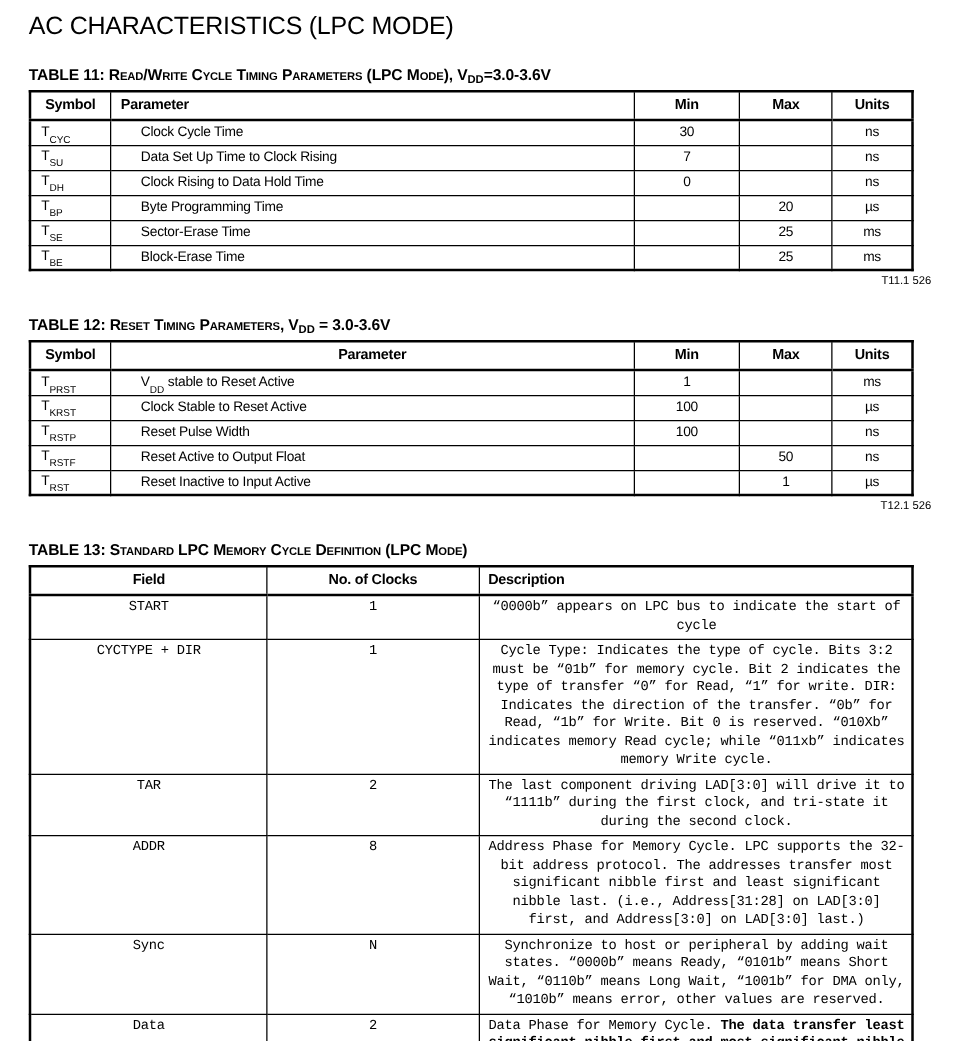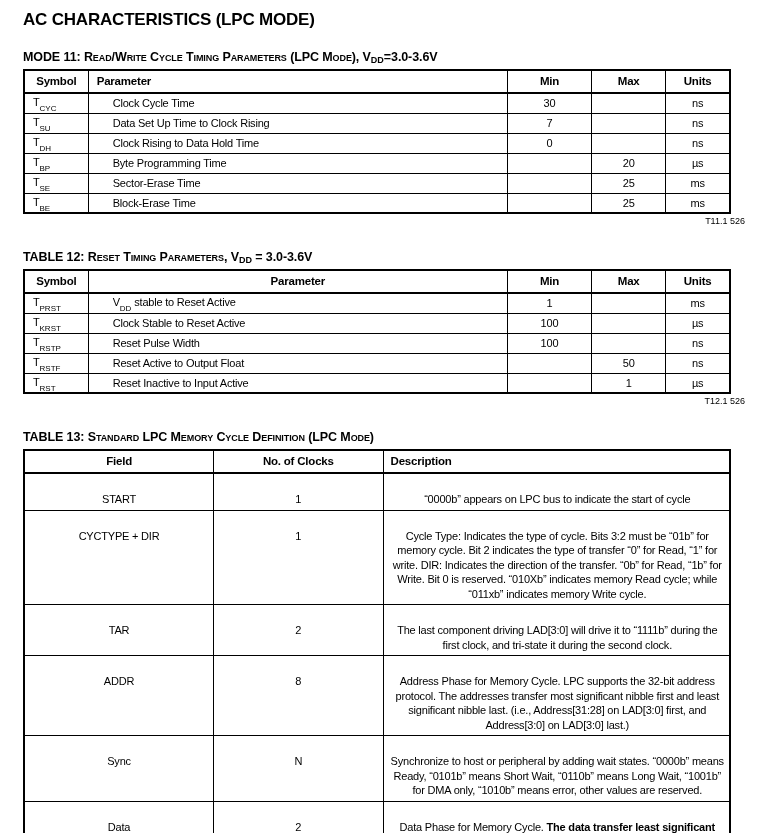--- a/index.html
+++ b/index.html
@@ -5,21 +5,21 @@
   html, body { margin: 0; padding: 0; }
   body {
     width: 765px; height: 833px; background: #ffffff; overflow: hidden;
     font-family: "Liberation Sans", sans-serif; color: #000;
     -webkit-font-smoothing: antialiased;
   }
   .page { position: relative; width: 765px; height: 833px; }
 
   .doc-title {
     margin: 10px 0 0 23px;
-    font-size: 17px; font-weight: bold; letter-spacing: -0.2px;
+    font-size: 20px; font-weight: normal; letter-spacing: -0.2px;
   }
 
   .tcaption {
     margin: 20px 0 5px 23px;
     font-size: 12.5px; font-weight: bold; letter-spacing: -0.1px;
     white-space: nowrap;
   }
   .tcaption .cap-label { font-variant: normal; }
   .tcaption .cap-title { font-variant: small-caps; }
   section.s1 .tcaption { margin-top: 24px; }
@@ -57,39 +57,39 @@
   .timing tbody td.c0 { text-align: left; padding-left: 8px; }
   .timing tbody td.c1 { text-align: left; padding-left: 24px; }
   .timing tbody td.c2, .timing tbody td.c3, .timing tbody td.c4 { text-align: center; }
   section.param-left thead th.c1 { text-align: left; padding-left: 8px; }
 
   
   .lpc col.c0 { width: 188px; }
   .lpc col.c1 { width: 168px; }
   .lpc col.c2 { width: 344px; }
   .lpc thead th.c2 { text-align: left; padding-left: 7px; }
-  .lpc tbody td { padding-top: 18px; padding-bottom: 3px; vertical-align: top; }
+  .lpc tbody td { padding-top: 2px; padding-bottom: 3px; vertical-align: top; font-family: Liberation Mono, monospace; }
   .lpc tbody td.c0, .lpc tbody td.c1 { text-align: center; }
   .lpc tbody td.c2 { text-align: center; padding-left: 7px; padding-right: 5px; }
 
   .footnote {
     width: 722px; margin-left: 23px; margin-top: 2px;
     text-align: right; font-size: 9px; letter-spacing: 0;
   }
 </style>
 </head>
 <body>
 
 <div class="page">
 
   <h1 class="doc-title">AC CHARACTERISTICS (LPC MODE)</h1>
 
   <section class="s0 param-left">
     <div class="tcaption">
-      <span class="cap-label">MODE 11:</span>
+      <span class="cap-label">TABLE 11:</span>
       <span class="cap-title">Read/Write Cycle Timing Parameters (LPC Mode), V<sub>DD</sub>=3.0-3.6V</span>
     </div>
     <table class="dtable timing">
         <colgroup>
           <col class="c0">
           <col class="c1">
           <col class="c2">
           <col class="c3">
           <col class="c4">
         </colgroup>

